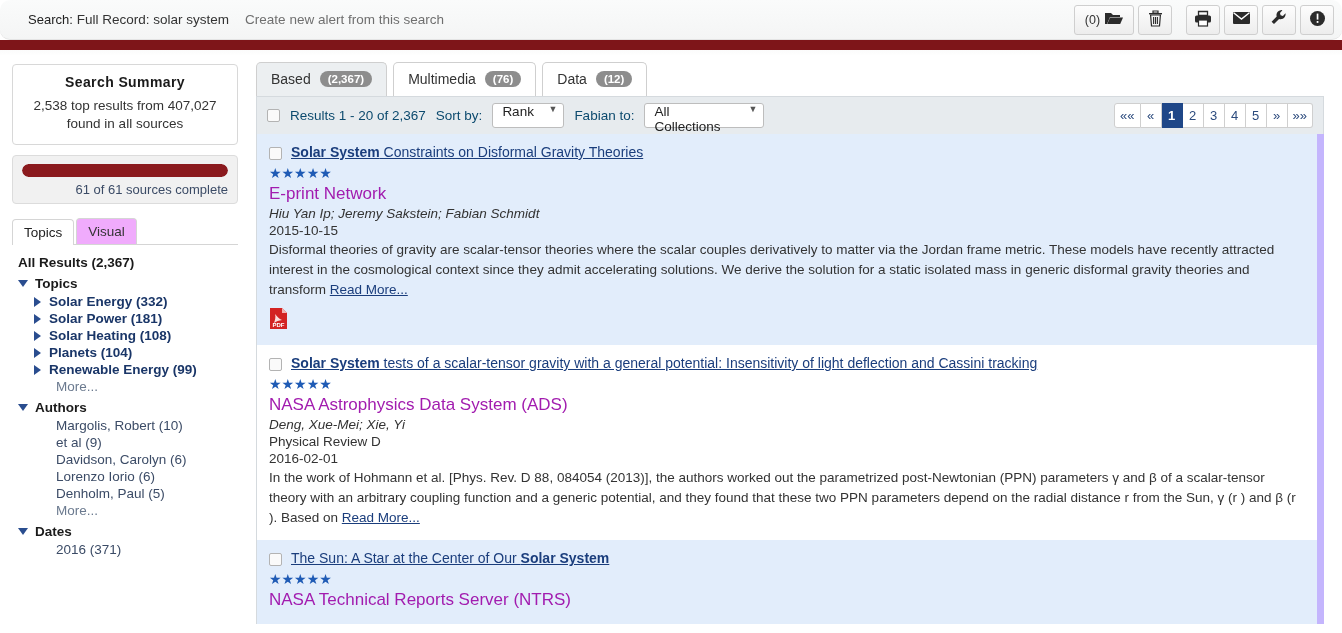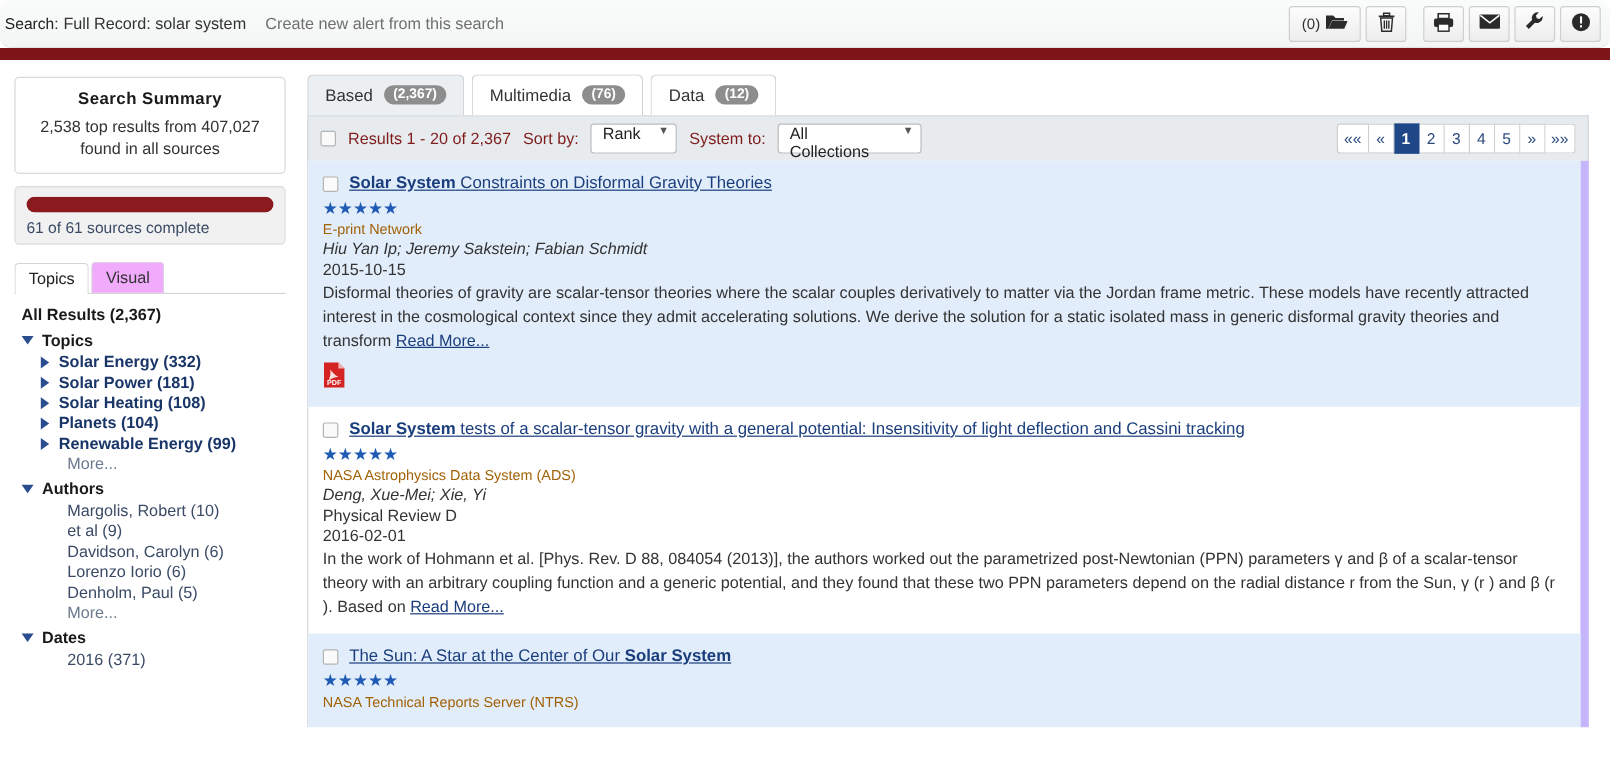--- a/index.html
+++ b/index.html
@@ -14,21 +14,21 @@
   }
 
   
   .header {
     position: relative;
     height: 40px;
     background: linear-gradient(to bottom, #fafbfb 0%, #f4f5f5 100%);
     border-bottom: 1px solid #e4e4e4;
     display: flex;
     align-items: center;
-    padding: 0 8px 0 4px;
+    padding: 0 8px 0 28px;
     border-radius: 10px;
   }
   .search-query { font-size: 13.5px; color: #333; margin-left: 4px; }
   .create-alert {
     margin-left: 16px; font-size: 13.5px; color: #6f6f6f;
     cursor: pointer;
   }
   .toolbar { margin-left: auto; display: flex; align-items: center; }
   .tb-group { display: flex; margin-left: 10px; }
   .tb-btn {
@@ -58,21 +58,21 @@
     background: #fff; padding: 9px 10px 11px;
     text-align: center;
   }
   .summary-title { font-weight: bold; font-size: 14px; letter-spacing: .4px; color: #1a1a1a; }
   .summary-text { margin-top: 7px; font-size: 13.5px; color: #333; line-height: 18px; }
 
   .progress-box {
     margin-top: 10px;
     border: 1px solid #dcdcdc; border-radius: 4px;
     background: #f1f1f1; padding: 8px 9px 6px;
-    text-align: left;
+    text-align: right;
   }
   .progress-track { height: 13px; border-radius: 7px; background: #e4e4e4; overflow: hidden; }
   .progress-fill { height: 100%; width: 100%; background: #8b1a1e; border-radius: 7px; }
   .progress-label { margin-top: 5px; font-size: 13px; color: #3b4b66; }
 
   
   .facet-tabs { margin-top: 14px; display: flex; align-items: flex-end; border-bottom: 1px solid #d5d5d5; }
   .facet-tab {
     padding: 5px 11px 5px; font-size: 13.5px; color: #333;
     border: 1px solid #d5d5d5; border-bottom: none;
@@ -117,21 +117,21 @@
     border-radius: 9px; padding: 2px 8px;
   }
 
   
   .rtoolbar {
     background: #e7ebee; border: 1px solid #d5dade; border-bottom: none;
     display: flex; align-items: center; gap: 10px;
     padding: 7px 10px; height: 38px;
   }
   .cbx { width: 13px; height: 13px; border: 1px solid #b3b3b3; background: #fafafa; border-radius: 2px; flex:none; cursor:pointer; }
-  .rt-text { font-size: 13.5px; color: #7f1d1d; }
+  .rt-text { font-size: 13.5px; color: #0c4a6e; }
   .sel {
     display: flex; align-items: flex-start; justify-content: space-between;
     background: #fff; border: 1px solid #bdbdbd; border-radius: 3px;
     height: 25px; padding: 0 6px 16px 9px; font-size: 13.5px; color: #222;
     cursor: pointer; gap: 14px;
   }
   .sel .caret { font-size: 9px; color: #555; }
   .pager { margin-left: auto; display: flex; }
   .pg {
     min-width: 21px; height: 25px; padding: 0 5px;
@@ -146,21 +146,21 @@
 
   
   .results { border-left: 1px solid #d5dade; border-right: 7px solid #c4b5fd; }
   .result { padding: 10px 12px 12px; }
   .result.alt { background: #e2edfb; }
   .r-titleline { display: flex; align-items: flex-start; gap: 9px; }
   .r-titleline .cbx { margin-top: 3px; }
   .r-title { font-size: 14px; color: #1a3d7c; text-decoration: underline; cursor: pointer; line-height: 17px; }
   .r-title b { font-weight: bold; }
   .stars { color: #1f5bb5; font-size: 14px; letter-spacing: 0px; margin: 4px 0 3px 0; }
-  .r-source { font-size: 12px; color: #a16207; margin: 2px 0; cursor: pointer; }
+  .r-source { font-size: 17px; color: #a21caf; margin: 2px 0; cursor: pointer; }
   .r-authors { font-size: 13.5px; color: #333; font-style: italic; margin: 2px 0; }
   .r-meta { font-size: 13.5px; color: #333; margin: 2px 0; }
   .r-abstract { font-size: 13.5px; color: #333; line-height: 20px; margin-top: 2px; }
   .readmore { color: #1a3d7c; text-decoration: underline; cursor: pointer; }
   .pdf-icon {
     margin-top: 7px; width: 19px; height: 23px;
     display: inline-block;
   }
 </style>
 </head>
@@ -335,21 +335,21 @@
     </div>
 
     <div class="rtoolbar">
       <div class="cbx"></div>
       <span class="rt-text">Results 1 - 20 of 2,367</span>
       <span class="rt-text">Sort by:</span>
       <div class="sel" style="width:72px">
         <span>Rank</span>
         <span class="caret">▼</span>
       </div>
-      <span class="rt-text">System to:</span>
+      <span class="rt-text">Fabian to:</span>
       <div class="sel" style="width:120px">
         <span>All Collections</span>
         <span class="caret">▼</span>
       </div>
       <div class="pager" id="pager">
           <div class="pg">««</div>
           <div class="pg">«</div>
           <div class="pg active">1</div>
           <div class="pg">2</div>
           <div class="pg">3</div>

